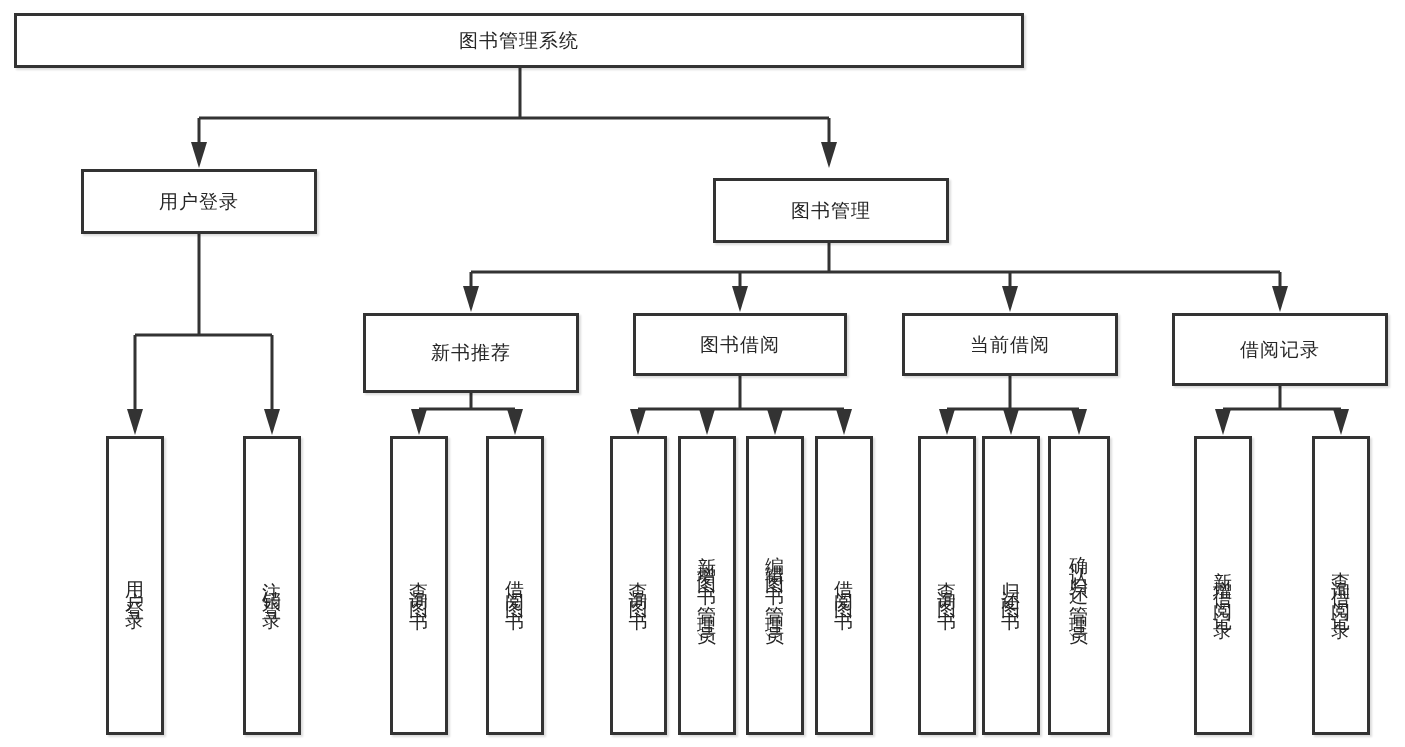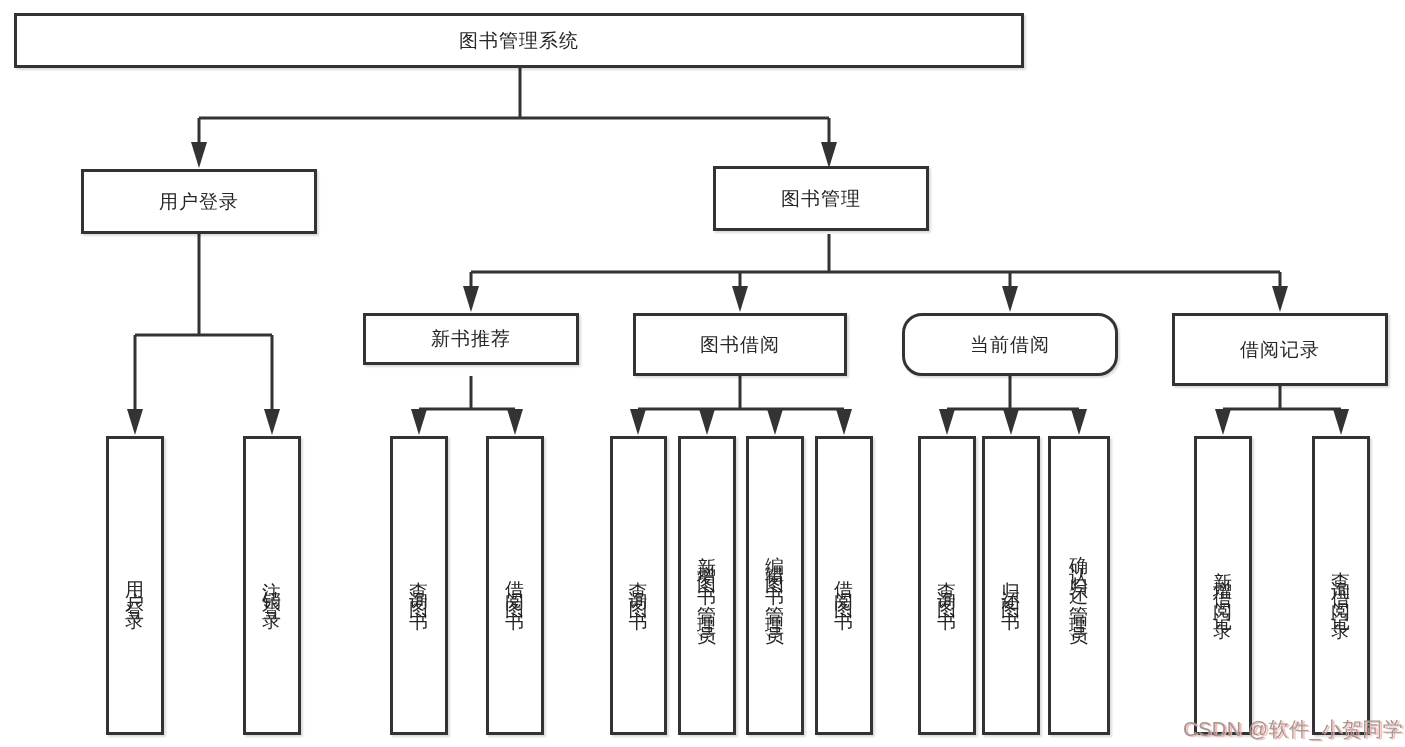--- a/index.html
+++ b/index.html
@@ -84,31 +84,31 @@
     </g>
   </svg>
 
   <div class="box" style="left:14px; top:13px; width:1010px; height:55px;">
     <span class="hlabel">图书管理系统</span>
   </div>
 
   <div class="box" style="left:81px; top:169px; width:236px; height:65px;">
     <span class="hlabel">用户登录</span>
   </div>
-  <div class="box" style="left:713px; top:166px; width:216px; height:65px;">
+  <div class="box" style="left:713px; top:178px; width:236px; height:65px;">
     <span class="hlabel">图书管理</span>
   </div>
 
-  <div class="box" style="left:363px; top:313px; width:216px; height:52px;">
+  <div class="box" style="left:363px; top:313px; width:216px; height:80px;">
     <span class="hlabel">新书推荐</span>
   </div>
   <div class="box" style="left:633px; top:313px; width:214px; height:63px;">
     <span class="hlabel">图书借阅</span>
   </div>
-  <div class="box" style="left:902px; top:313px; width:216px; height:63px;border-radius:20px;">
+  <div class="box" style="left:902px; top:313px; width:216px; height:63px;">
     <span class="hlabel">当前借阅</span>
   </div>
   <div class="box" style="left:1172px; top:313px; width:216px; height:73px;">
     <span class="hlabel">借阅记录</span>
   </div>
 
   <div class="box leaf" style="left:106px; top:436px; width:58px; height:299px;">
     <span class="vlabel">用户登录</span>
   </div>
   <div class="box leaf" style="left:243px; top:436px; width:58px; height:299px;">
@@ -145,15 +145,14 @@
     <span class="vlabel">确认归还（管理员）</span>
   </div>
 
   <div class="box leaf" style="left:1194px; top:436px; width:58px; height:299px;">
     <span class="vlabel">新增借阅记录</span>
   </div>
   <div class="box leaf" style="left:1312px; top:436px; width:58px; height:299px;">
     <span class="vlabel">查询借阅记录</span>
   </div>
 
-  <div class="watermark">CSDN @软件_小贺同学</div>
 
 </div>
 
 </body></html>

